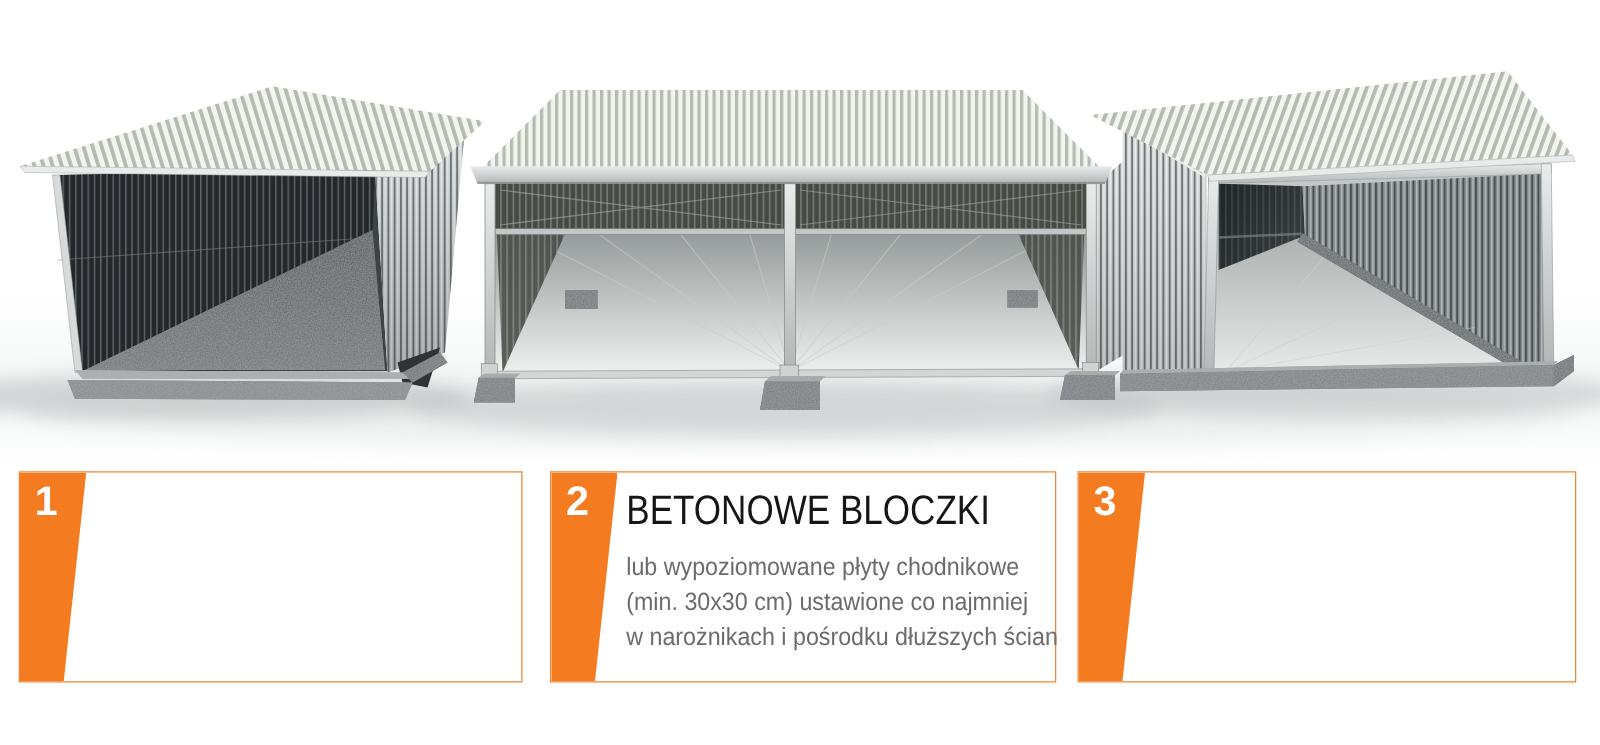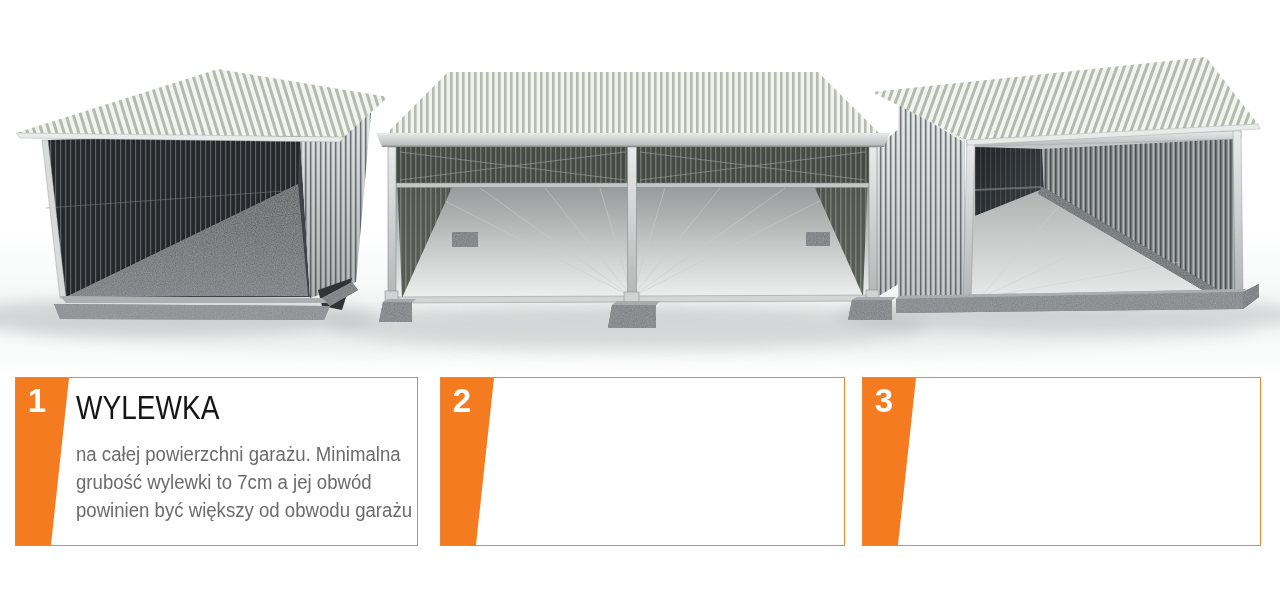--- a/index.html
+++ b/index.html
@@ -215,31 +215,31 @@
       </g>
     </g>
   </svg>
   </div>
 
   <div class="cards">
 
     <section class="card card-1">
       <div class="badge"></div>
       <span class="num">1</span>
-      <div class="content">
-        <h2 class="title">WYLEWKA</h2>
-        <p class="body">na całej powierzchni garażu. Minimalna
-grubość wylewki to 7cm a jej obwód
-powinien być większy od obwodu garażu</p>
-      </div>
     </section>
 
     <section class="card card-2">
       <div class="badge"></div>
       <span class="num">2</span>
+      <div class="content">
+        <h2 class="title">BETONOWE BLOCZKI</h2>
+        <p class="body">lub wypoziomowane płyty chodnikowe
+(min. 30x30 cm) ustawione co najmniej
+w narożnikach i pośrodku dłuższych ścian</p>
+      </div>
     </section>
 
     <section class="card card-3">
       <div class="badge"></div>
       <span class="num">3</span>
     </section>
 
   </div>
 </div>
 

